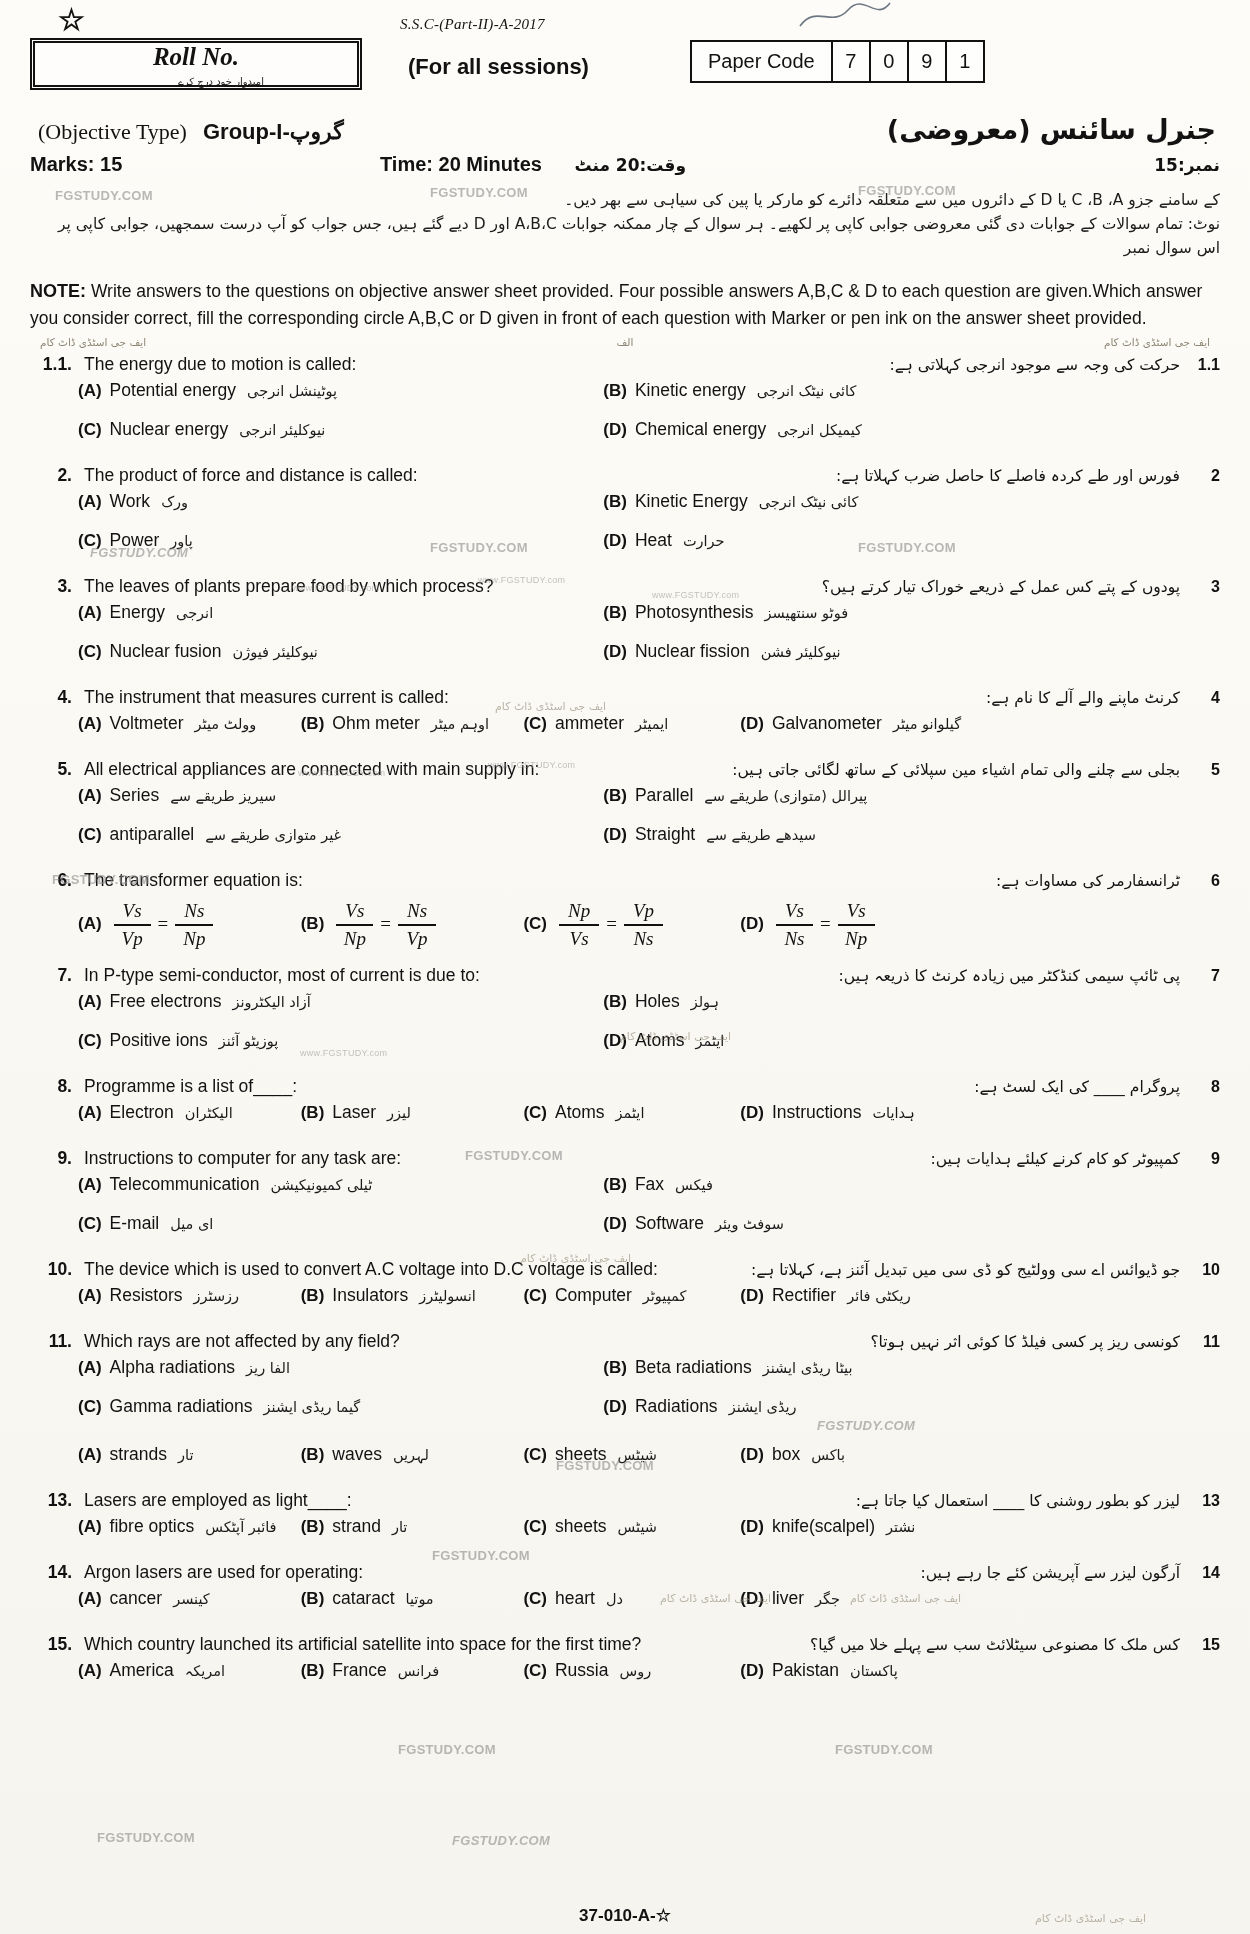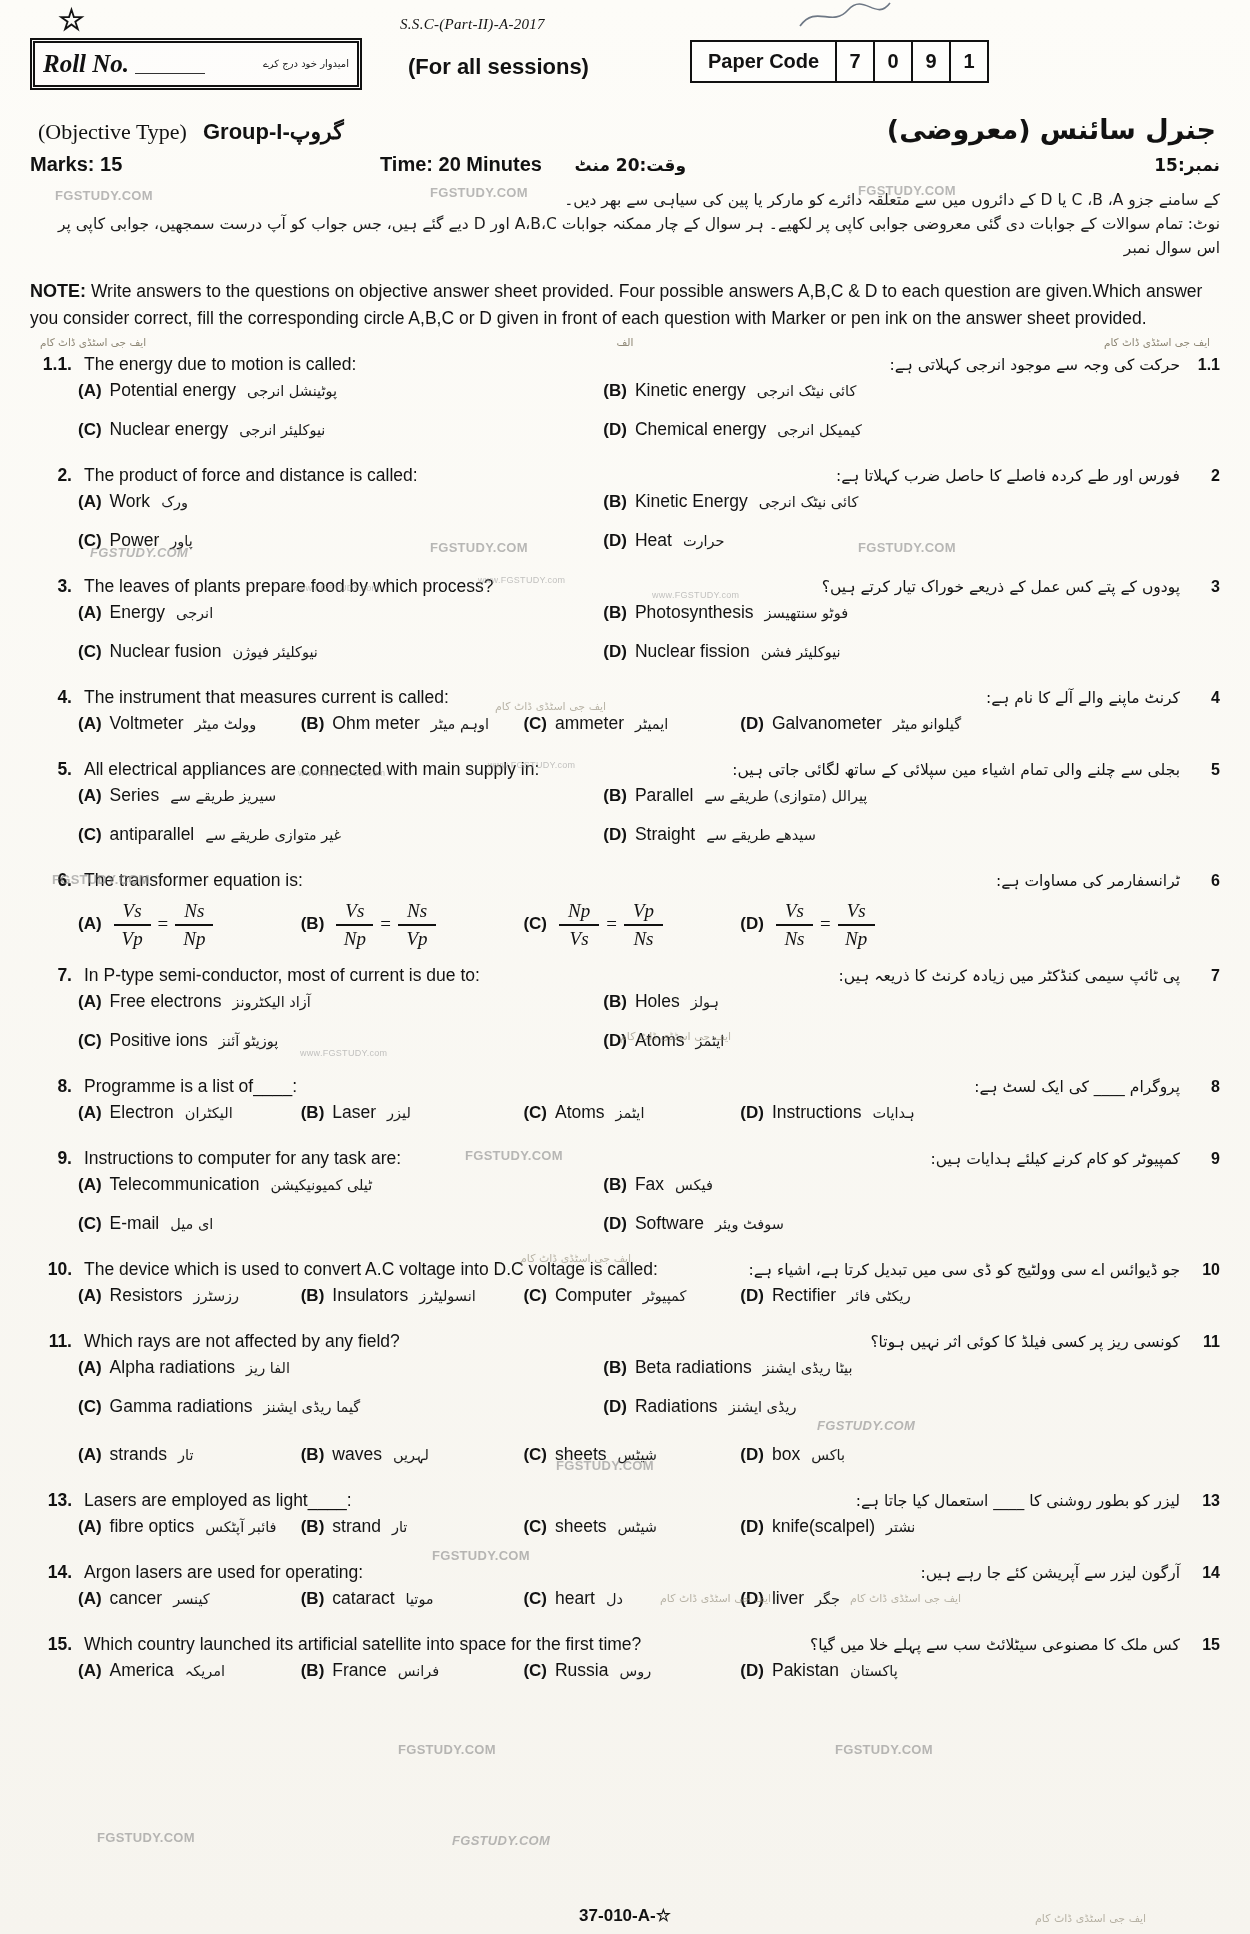--- a/index.html
+++ b/index.html
@@ -8,27 +8,27 @@
   .inner{padding:0 30px;position:relative;z-index:2;}
   .urdu{direction:rtl;font-family:"DejaVu Sans",sans-serif;}
 
   
   .hdr{position:relative;height:110px;}
   .star{position:absolute;left:28px;top:2px;font-size:30px;font-weight:bold;}
   .exam-code{position:absolute;left:370px;top:16px;font-family:"Liberation Serif",serif;
              font-style:italic;font-size:15px;letter-spacing:.3px;}
   .squiggle{position:absolute;left:768px;top:0;}
   .rollbox{position:absolute;left:0px;top:38px;width:332px;height:52px;border:5px double #111;
-           display:flex;align-items:center;padding:0 8px;box-sizing:border-box;background:rgba(255,255,255,.4);}
+           display:flex;align-items:center;padding:0 8px;box-sizing:border-box;background:rgba(255,255,255,.4);flex-direction:column;}
   .roll-label{font-family:"Liberation Serif",serif;font-weight:bold;font-style:italic;font-size:25px;white-space:nowrap;}
   .roll-line{flex:1;border-bottom:1.5px solid #333;height:55%;margin:0 8px 4px 6px;}
   .roll-urdu{font-size:10px;width:88px;text-align:right;color:#222;line-height:1.2;margin-left:48px;}
   .sessions{position:absolute;left:378px;top:54px;font-weight:bold;font-size:22px;}
   .papercode{position:absolute;left:660px;top:40px;border-collapse:collapse;}
-  .papercode td{border:2.5px solid #111;font-weight:bold;background:rgba(255,255,255,.5);}
+  .papercode td{border:2.5px solid #111;font-weight:normal;background:rgba(255,255,255,.5);}
   .pc-label{font-size:20px;padding:8px 16px;}
   .pc-digit{font-size:20px;width:36px;text-align:center;padding:8px 0;}
 
   .title-row{display:flex;align-items:baseline;margin-top:4px;}
   .title-main{font-family:"Liberation Serif",serif;font-weight:bold;font-size:36px;letter-spacing:.5px;}
   .title-type{font-family:"Liberation Serif",serif;font-size:22px;margin-left:8px;}
   .title-group{font-weight:bold;font-size:22px;margin-left:16px;}
   .title-urdu{margin-left:auto;font-size:27px;font-weight:bold;padding-right:4px;}
 
   .marks-row{position:relative;display:flex;align-items:baseline;margin-top:8px;font-weight:bold;height:30px;}
@@ -456,21 +456,21 @@
               <span class="opt-key">(D)</span>
               <span class="opt-text">Software</span>
               <span class="opt-urdu urdu">سوفٹ ویئر</span>
             </div>
           </div>
         </div>
         <div class="question">
           <div class="q-head">
             <span class="q-num">10.</span>
             <span class="q-text">The device which is used to convert A.C voltage into D.C voltage is called:</span>
-            <span class="q-urdu urdu">جو ڈیوائس اے سی وولٹیج کو ڈی سی میں تبدیل کرتا ہے، اشیاء ہے:</span>
+            <span class="q-urdu urdu">جو ڈیوائس اے سی وولٹیج کو ڈی سی میں تبدیل آئنز ہے، کہلاتا ہے:</span>
             <span class="q-rnum">10</span>
           </div>
           <div class="q-opts l4">
             <div class="opt">
               <span class="opt-key">(A)</span>
               <span class="opt-text">Resistors</span>
               <span class="opt-urdu urdu">رزسٹرز</span>
             </div>
             <div class="opt">
               <span class="opt-key">(B)</span>

